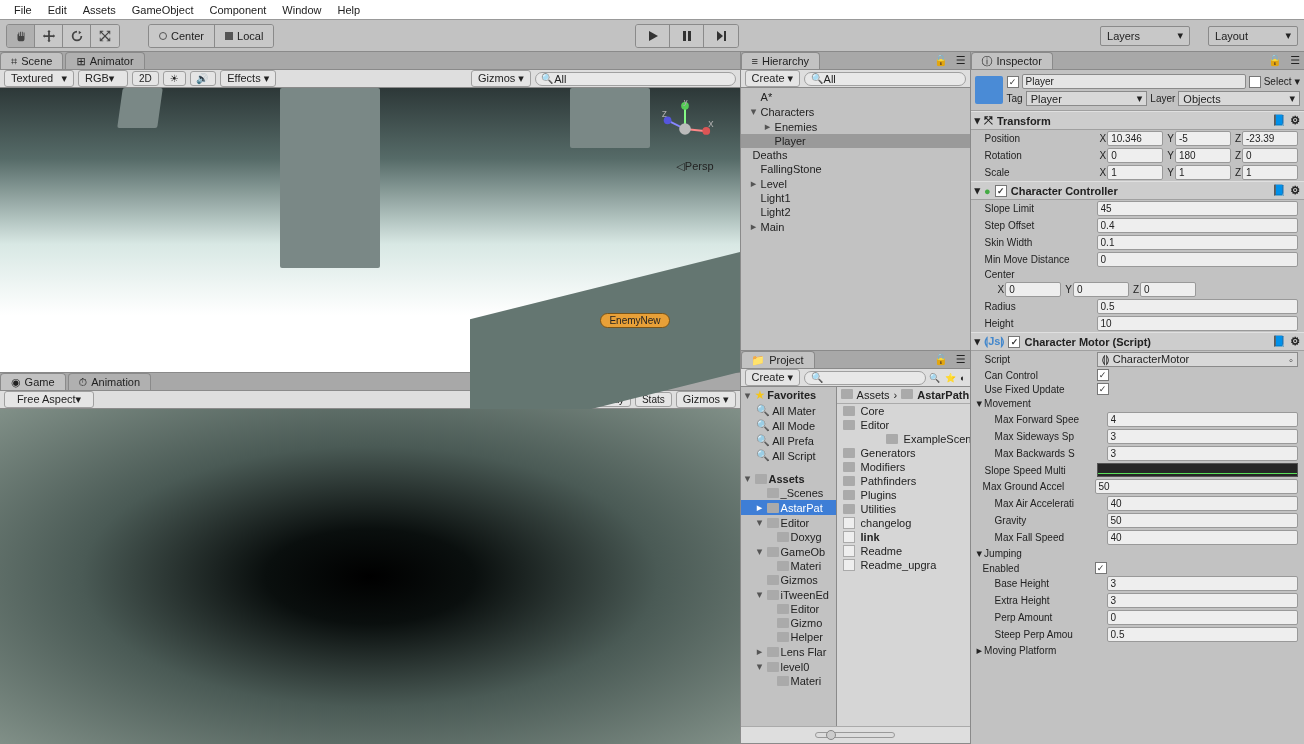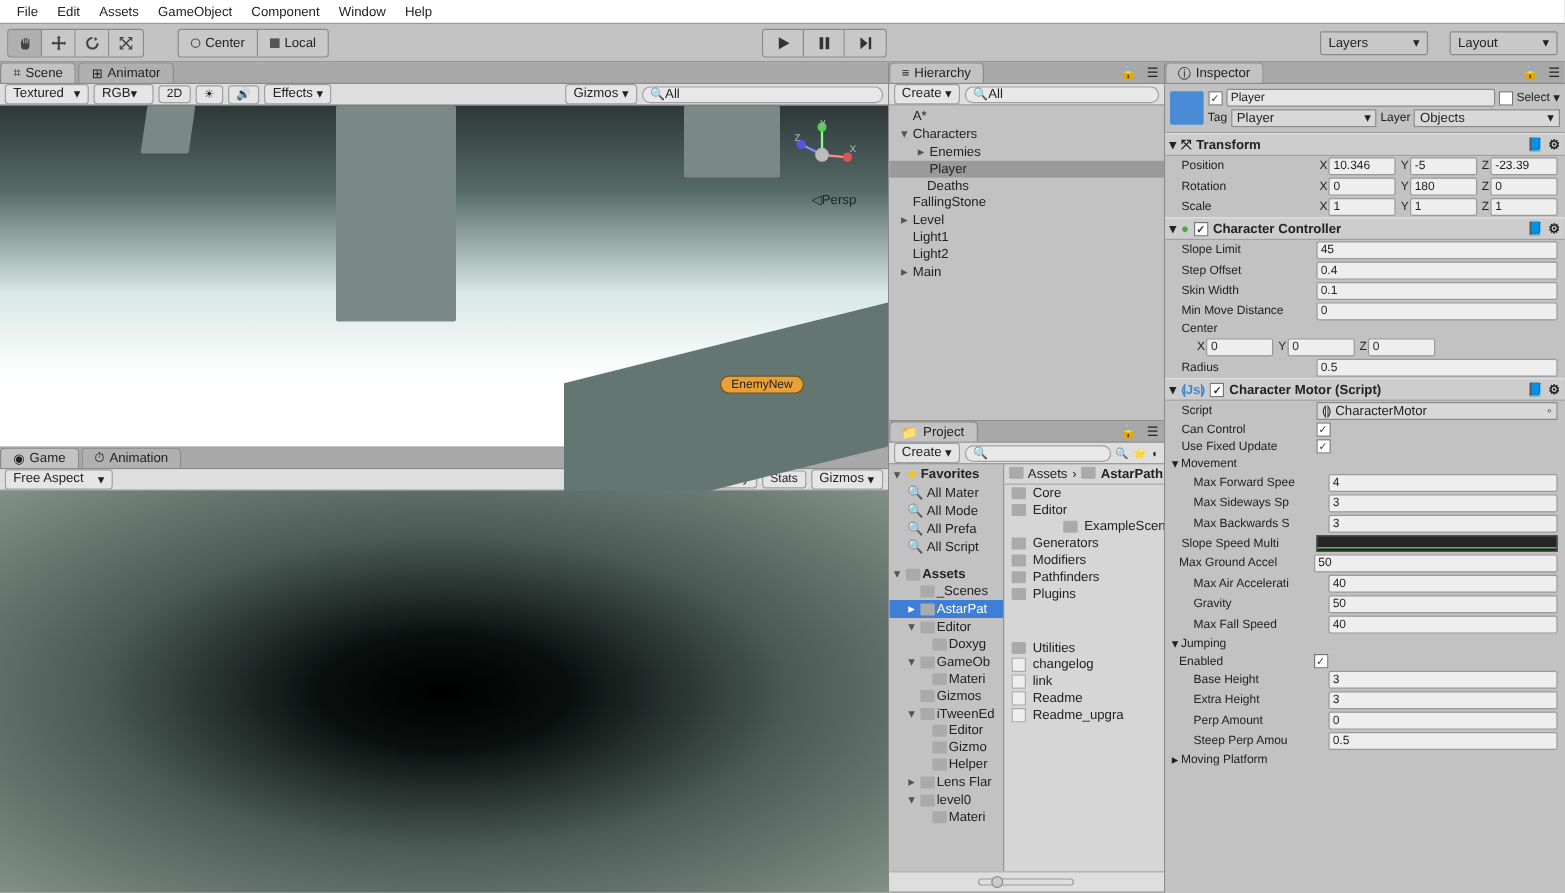--- a/index.html
+++ b/index.html
@@ -210,21 +210,21 @@
         <div class="tab">
             <span>◉</span>
             <span>Game</span>
           </div>
         <div class="tab inactive">
             <span>⏱</span>
             <span>Animation</span>
           </div>
       </div>
       <div class="subbar">
-        <div class="mini-btn" style="min-width:90px;display:flex;justify-content:space-between">
+        <div class="mini-btn" style="min-width:90px;display:flex;justify-content:center">
             <span>Free Aspect</span>
             <span>▾</span>
           </div>
         <div class="spacer"></div>
         <div class="mini-btn">Maximize on Play</div>
         <div class="mini-btn">Stats</div>
         <div class="mini-btn" style="display:flex;gap:3px">
             <span>Gizmos</span>
             <span>▾</span>
           </div>
@@ -262,21 +262,21 @@
             <span>Characters</span>
           </div>
           <div class="tree-item" style="padding-left: 22px;">
             <span class="tri">▸</span>
             <span>Enemies</span>
           </div>
           <div class="tree-item sel" style="padding-left: 22px;">
             <span class="tri"></span>
             <span>Player</span>
           </div>
-          <div class="tree-item" style="padding-left: 20px;">
+          <div class="tree-item" style="padding-left: 0;">
             <span class="tri"></span>
             <span>Deaths</span>
           </div>
           <div class="tree-item" style="padding-left: 8px;">
             <span class="tri"></span>
             <span>FallingStone</span>
           </div>
           <div class="tree-item" style="padding-left: 8px;">
             <span class="tri">▸</span>
             <span>Level</span>
@@ -446,29 +446,29 @@
                 <span style="margin-left:4px">Modifiers</span>
               </div>
               <div class="folder-row" style="padding: 1px 6px;">
                 <span class="folder-icon"></span>
                 <span style="margin-left:4px">Pathfinders</span>
               </div>
               <div class="folder-row" style="padding: 1px 6px;">
                 <span class="folder-icon"></span>
                 <span style="margin-left:4px">Plugins</span>
               </div>
-              <div class="folder-row" style="padding: 1px 6px; margin-top: 31px;">
+              <div class="folder-row" style="padding: 1px 6px;">
                 <span class="folder-icon"></span>
                 <span style="margin-left:4px">Utilities</span>
               </div>
               <div class="folder-row" style="padding: 1px 6px;">
                 <span style="width:12px;height:12px;background:#eee;border:1px solid #aaa;display:inline-block;flex-shrink:0"></span>
                 <span style="margin-left:4px">changelog</span>
               </div>
-              <div class="folder-row" style="padding: 1px 6px;">
+              <div class="folder-row" style="padding: 1px 6px; font-weight: bold;">
                 <span style="width:12px;height:12px;background:#eee;border:1px solid #aaa;display:inline-block;flex-shrink:0"></span>
                 <span style="margin-left:4px">link</span>
               </div>
               <div class="folder-row" style="padding: 1px 6px;">
                 <span style="width:12px;height:12px;background:#eee;border:1px solid #aaa;display:inline-block;flex-shrink:0"></span>
                 <span style="margin-left:4px">Readme</span>
               </div>
               <div class="folder-row" style="padding: 1px 6px;">
                 <span style="width:12px;height:12px;background:#eee;border:1px solid #aaa;display:inline-block;flex-shrink:0"></span>
                 <span style="margin-left:4px">Readme_upgra</span>
@@ -598,20 +598,24 @@
             <label>Y</label>
             <input class="num-input" value="0" style="">
             <label>Z</label>
             <input class="num-input" value="0" style="">
           </div>
         </div>
       <div class="prop-row">
           <div class="prop-label">Radius</div>
           <input class="num-input" style="flex: 1 1 0%;" value="0.5">
         </div>
+      <div class="prop-row">
+          <div class="prop-label">Height</div>
+          <input class="num-input" style="flex: 1 1 0%;" value="10">
+        </div>
 
       <div class="component-header">
           <span>▾</span>
           <span style="color:#48c">⟬Js⟭</span>
           <span class="checkbox">✓</span>
           <span>Character Motor (Script)</span>
           <div class="spacer"></div>
           <span>📘</span>
           <span>⚙</span>
         </div>

